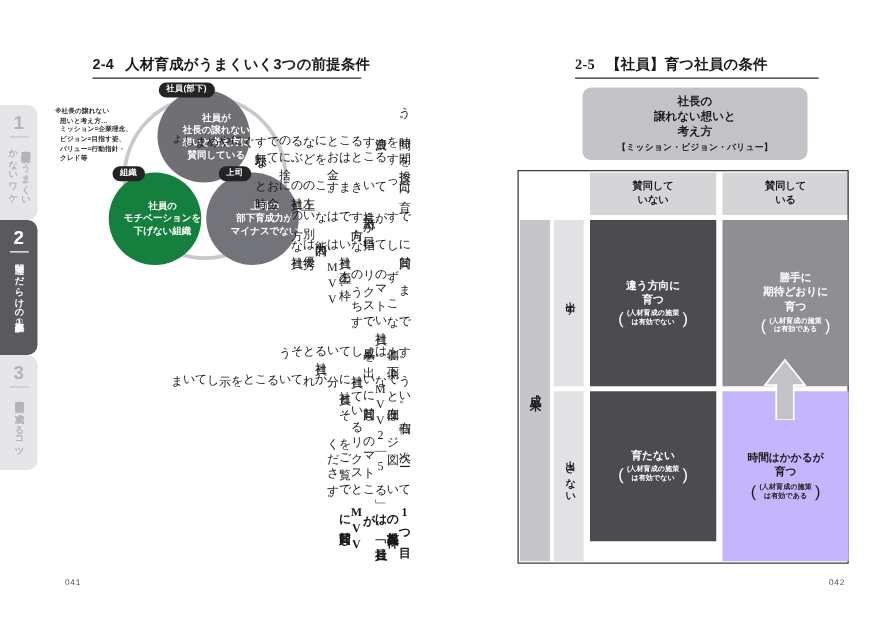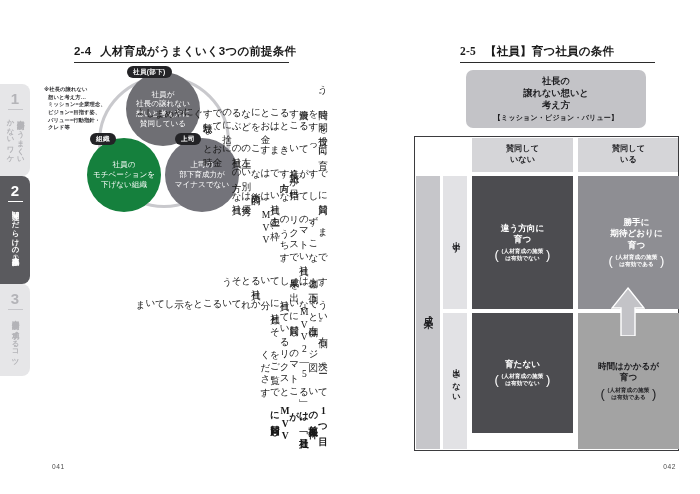--- a/index.html
+++ b/index.html
@@ -52,22 +52,22 @@
   .lheading .nm{margin-right:9px;}
 
   
   .venn{position:absolute;left:42px;top:64px;width:270px;height:148px;}
   .ring{
     position:absolute;left:56px;top:12px;width:126px;height:126px;
     border:3px solid #c9c9cd;border-radius:50%;
   }
   .circ{
     position:absolute;border-radius:50%;background:#737378;
-    color:#ffffff;display:flex;align-items:center;justify-content:center;
-    text-align:center;font-weight:400;line-height:1.28;
+    color:#ffffff;display:flex;align-items:center;justify-content:flex-end;
+    text-align:center;font-weight:700;line-height:1.28;
   }
   .c-top{left:84px;top:8px;width:74px;height:74px;font-size:7.6px;}
   .c-left{left:45px;top:74px;width:74px;height:74px;font-size:7.6px;}
   .c-right{left:123px;top:74px;width:74px;height:74px;font-size:7.6px;}
   .c-top{background:#6f6f74;}
   .c-left{background:#15803d;}
   .c-right{background:#73737a;}
   .ctag{
     position:absolute;background:#232326;color:#fff;
     font-size:6.6px;font-weight:700;line-height:1;
@@ -167,21 +167,21 @@
     position:relative;display:inline-block;
     font-size:5.6px;font-weight:700;line-height:1.26;margin-top:3px;
     padding:0 7px;letter-spacing:0.1px;
   }
   .cell .paren::before{content:"(";position:absolute;left:0px;top:50%;transform:translateY(-50%);font-size:13px;font-weight:400;}
   .cell .paren::after{content:")";position:absolute;right:0px;top:50%;transform:translateY(-50%);font-size:13px;font-weight:400;}
 
   .cell-tl{left:122px;top:176px;height:133px;background:#4c4c50;color:#ffffff;}
   .cell-tr{left:228px;top:176px;height:133px;background:#8e8e93;color:#ffffff;padding-left:16px;}
   .cell-bl{left:122px;top:313px;height:120px;background:#4c4c50;color:#ffffff;}
-  .cell-br{left:228px;top:313px;height:136px;background:#a3a3a3;color:#1d1d20;}
+  .cell-br{left:228px;top:313px;height:136px;background:#c4b5fd;color:#1d1d20;}
 
   .uparrow{
     position:absolute;left:261px;top:286px;width:34px;height:50px;
   }
 </style>
 </head>
 <body>
 
 <div class="spread">
 

